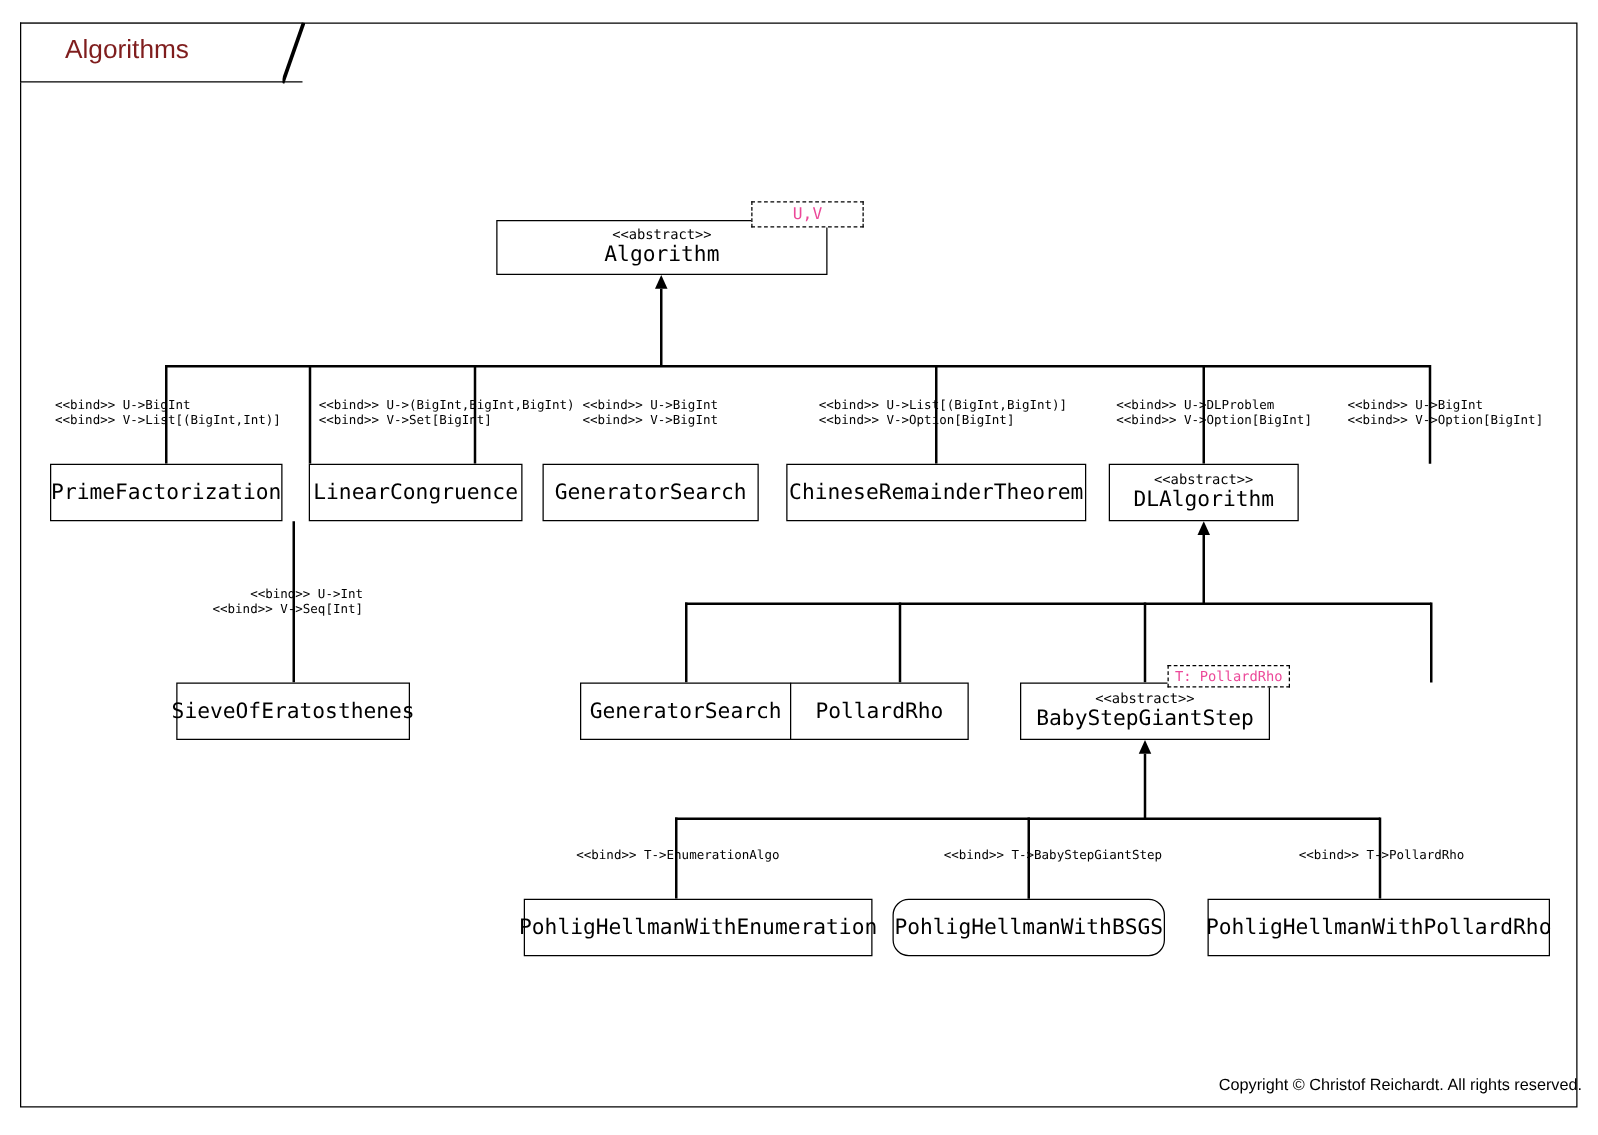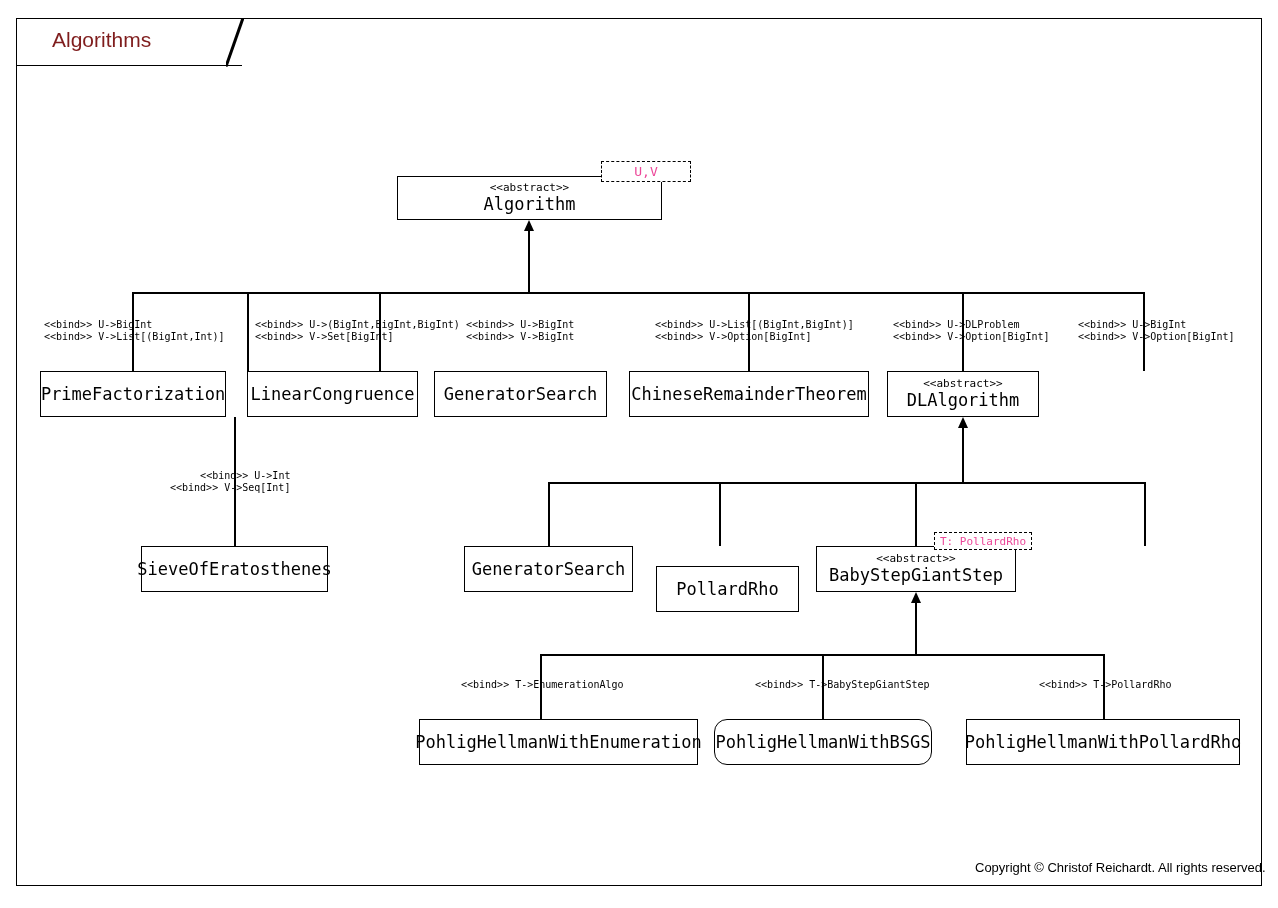--- a/index.html
+++ b/index.html
@@ -219,21 +219,21 @@
   <div class="ln hline" style="left:548px; top:482px; width:597px;"></div>
   <div class="ln vline" style="left:548px; top:482px; height:64px;"></div>
   <div class="ln vline" style="left:719px; top:482px; height:64px;"></div>
   <div class="ln vline" style="left:915px; top:482px; height:64px;"></div>
   <div class="ln vline" style="left:1144px; top:482px; height:64px;"></div>
 
   <div class="cls" style="left:464px; top:546px; width:169px; height:46px;">
     <span class="cname">GeneratorSearch</span>
   </div>
 
-  <div class="cls" style="left:656px; top:546px; width:143px; height:46px;margin-top:20px;">
+  <div class="cls" style="left:632px; top:546px; width:143px; height:46px;">
     <span class="cname">PollardRho</span>
   </div>
 
   <div class="cls" style="left:816px; top:546px; width:200px; height:46px;">
     <span class="stereo">&lt;&lt;abstract&gt;&gt;</span>
     <span class="cname">BabyStepGiantStep</span>
   </div>
   <div class="tparam" style="left:934px; top:532px; width:98px; height:18px; font-size:11px;">
     <span>T: PollardRho</span>
   </div>

